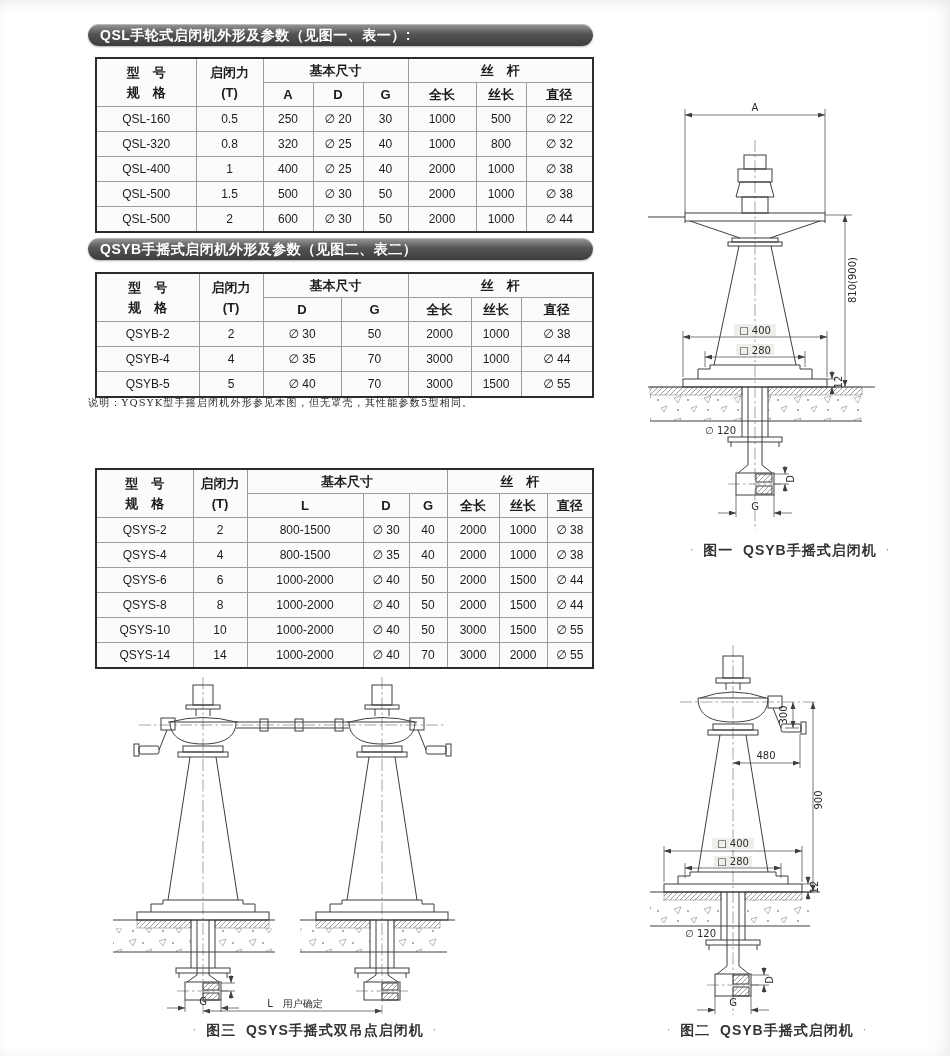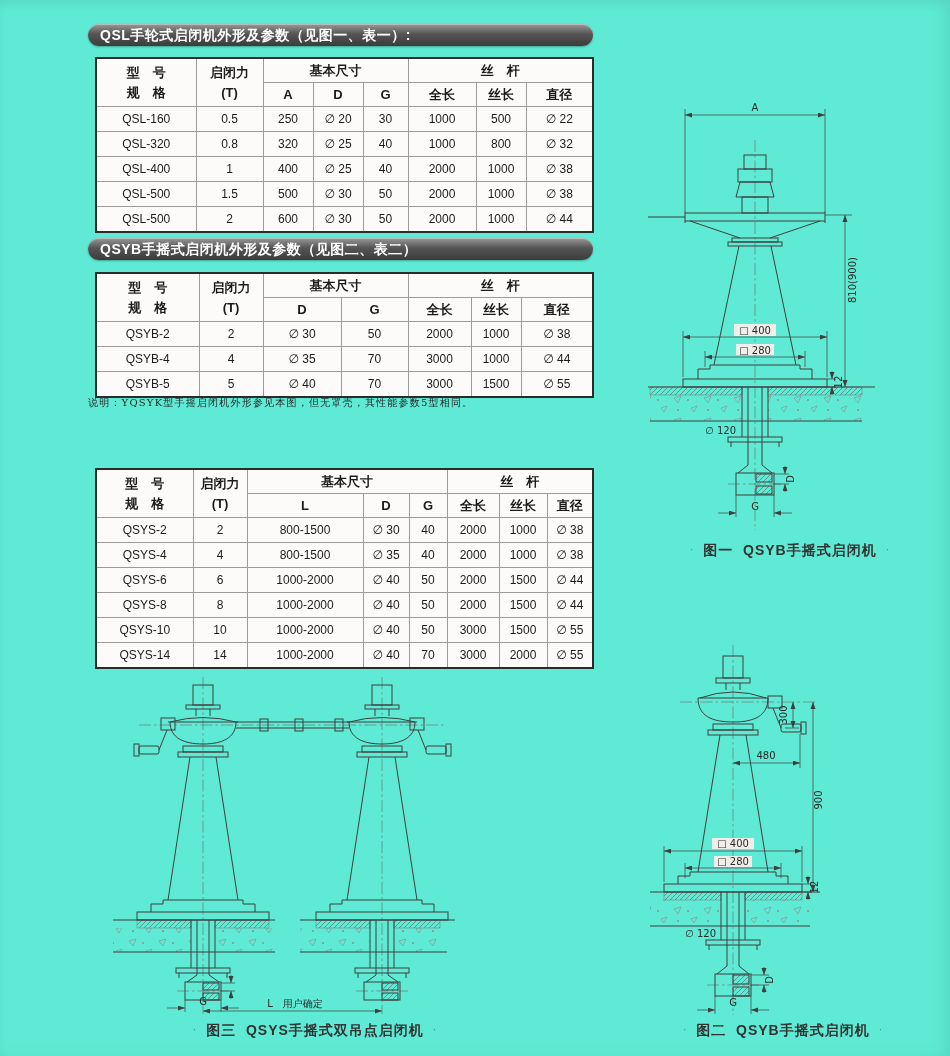--- a/index.html
+++ b/index.html
@@ -1,16 +1,16 @@
 <!DOCTYPE html>
 <html><head>
 <meta charset="utf-8">
 <style>
   html,body{margin:0;padding:0;background:#d8d6d2;}
-  .page{position:relative;width:950px;height:1056px;background:#5eead4;
+  .page{position:relative;width:950px;height:1056px;background:#ffffff;
         font-family:"Liberation Sans","DejaVu Sans",sans-serif;overflow:hidden;
         box-shadow:inset -8px 0 14px rgba(0,0,0,.05), inset 0 5px 10px rgba(0,0,0,.04);}
   .pill{position:absolute;left:88px;width:505px;height:22px;border-radius:12px;
         background:linear-gradient(180deg,#9a9a9a,#555 45%,#3c3c3c);
         color:#fff;font-weight:bold;font-size:14px;line-height:22px;
         padding-left:12px;box-sizing:border-box;letter-spacing:.5px;
         box-shadow:0 1px 2px rgba(0,0,0,.3), inset 0 1px 0 rgba(255,255,255,.35);}
   table.spec{position:absolute;left:95px;width:497px;border-collapse:collapse;
         background:#fcfbf9;border:2px solid #2b2b2b;table-layout:fixed;}
   table.spec th,table.spec td{border:1px solid #9c9c9c;text-align:center;padding:0;
@@ -470,21 +470,21 @@
     <text class="lbl" transform="rotate(-90 147 75)" x="147" y="75">300</text>
     <text class="lbl" x="126" y="119">480</text>
     <text class="lbl" transform="rotate(-90 182 160)" x="182" y="160">900</text>
     <text class="lbl" x="93" y="207">□ 400</text>
     <text class="lbl" x="93" y="225">□ 280</text>
     <text class="lbl" transform="rotate(-90 178 247)" x="178" y="247">12</text>
     <text class="lble" x="76" y="297">∅ 120</text>
     <text class="lbl" transform="rotate(-90 133 340)" x="133" y="340">D</text>
     <text class="lbl" x="93" y="366">G</text>
   </svg>
-  <div class="caption" style="left:628px;top:1022px;width:310px;">
+  <div class="caption" style="left:612px;top:1022px;width:310px;">
     <span class="dot">·</span><span>图二</span>&nbsp;&nbsp;<span>QSYB手摇式启闭机</span><span class="dot">·</span>
   </div>
 
   <svg class="fig" style="left:95px;top:672px;" width="440" height="345" viewBox="0 0 440 345">
     <defs>
       <marker id="a3e" markerWidth="8" markerHeight="6" refX="7" refY="2.5" orient="auto" markerUnits="userSpaceOnUse">
           <path d="M0,0L7,2.5L0,5Z" fill="#3f3f3f"></path>
         </marker>
       <marker id="a3s" markerWidth="8" markerHeight="6" refX="0" refY="2.5" orient="auto" markerUnits="userSpaceOnUse">
           <path d="M7,0L0,2.5L7,5Z" fill="#3f3f3f"></path>

